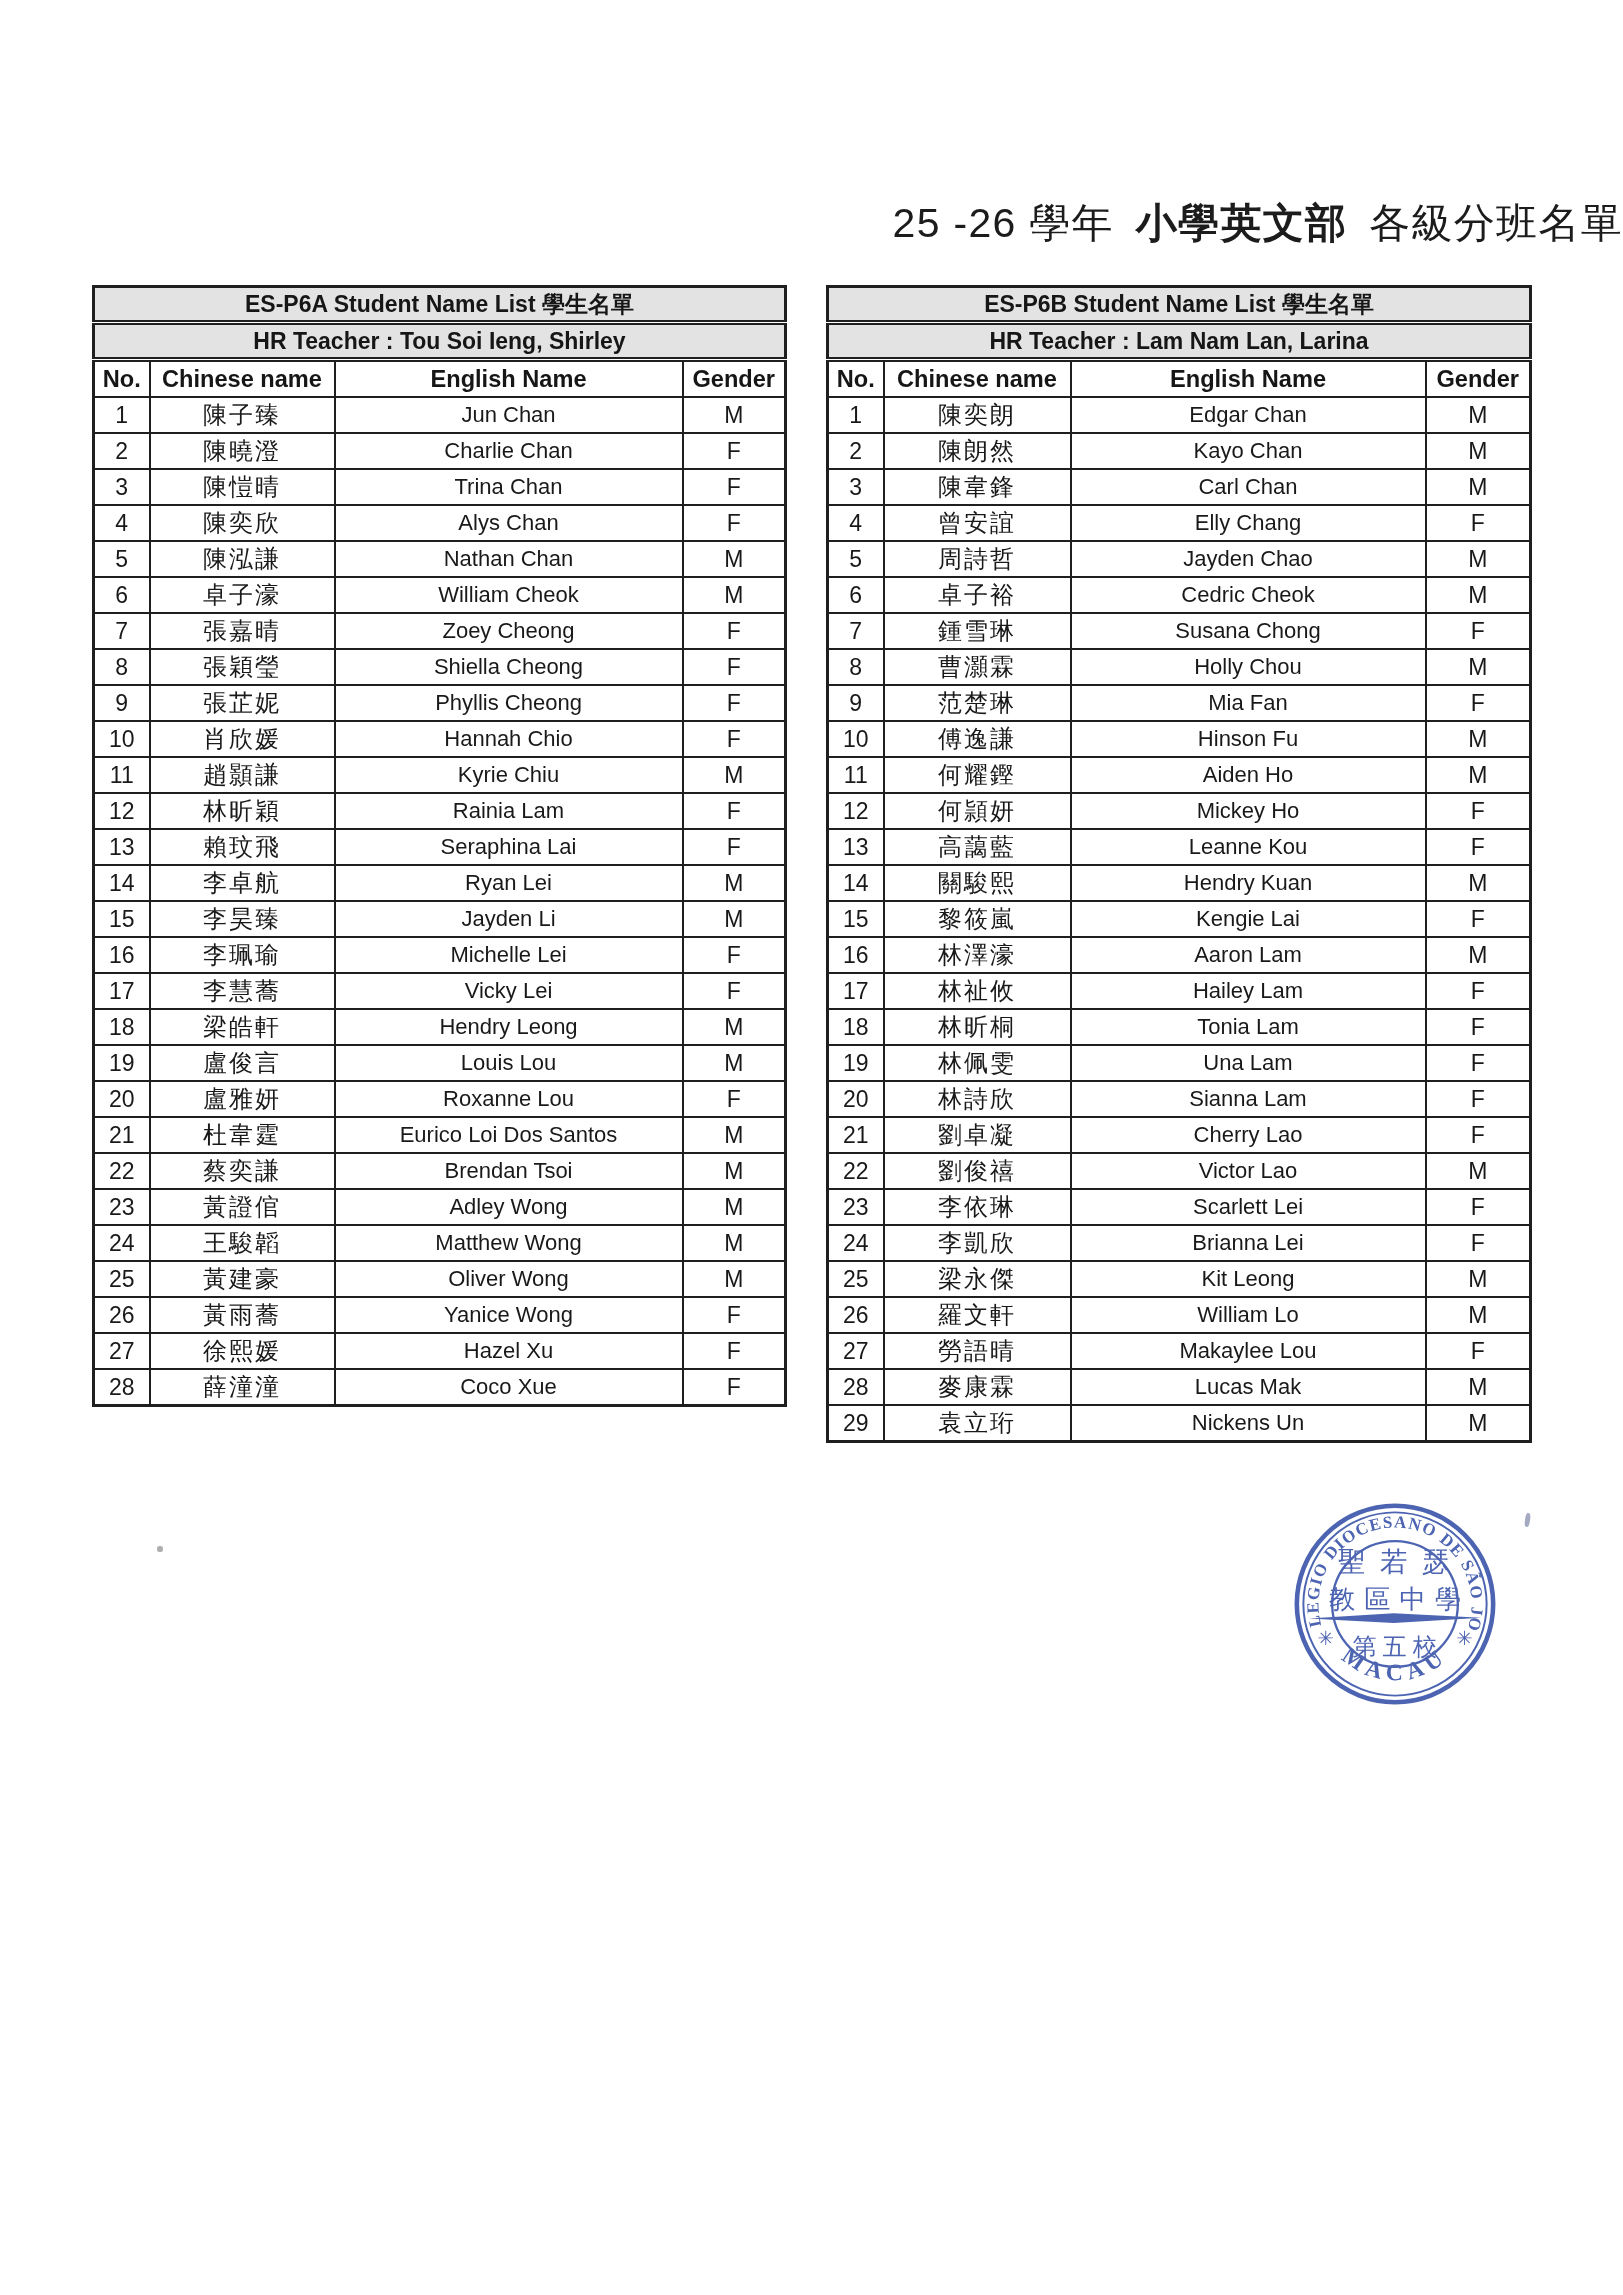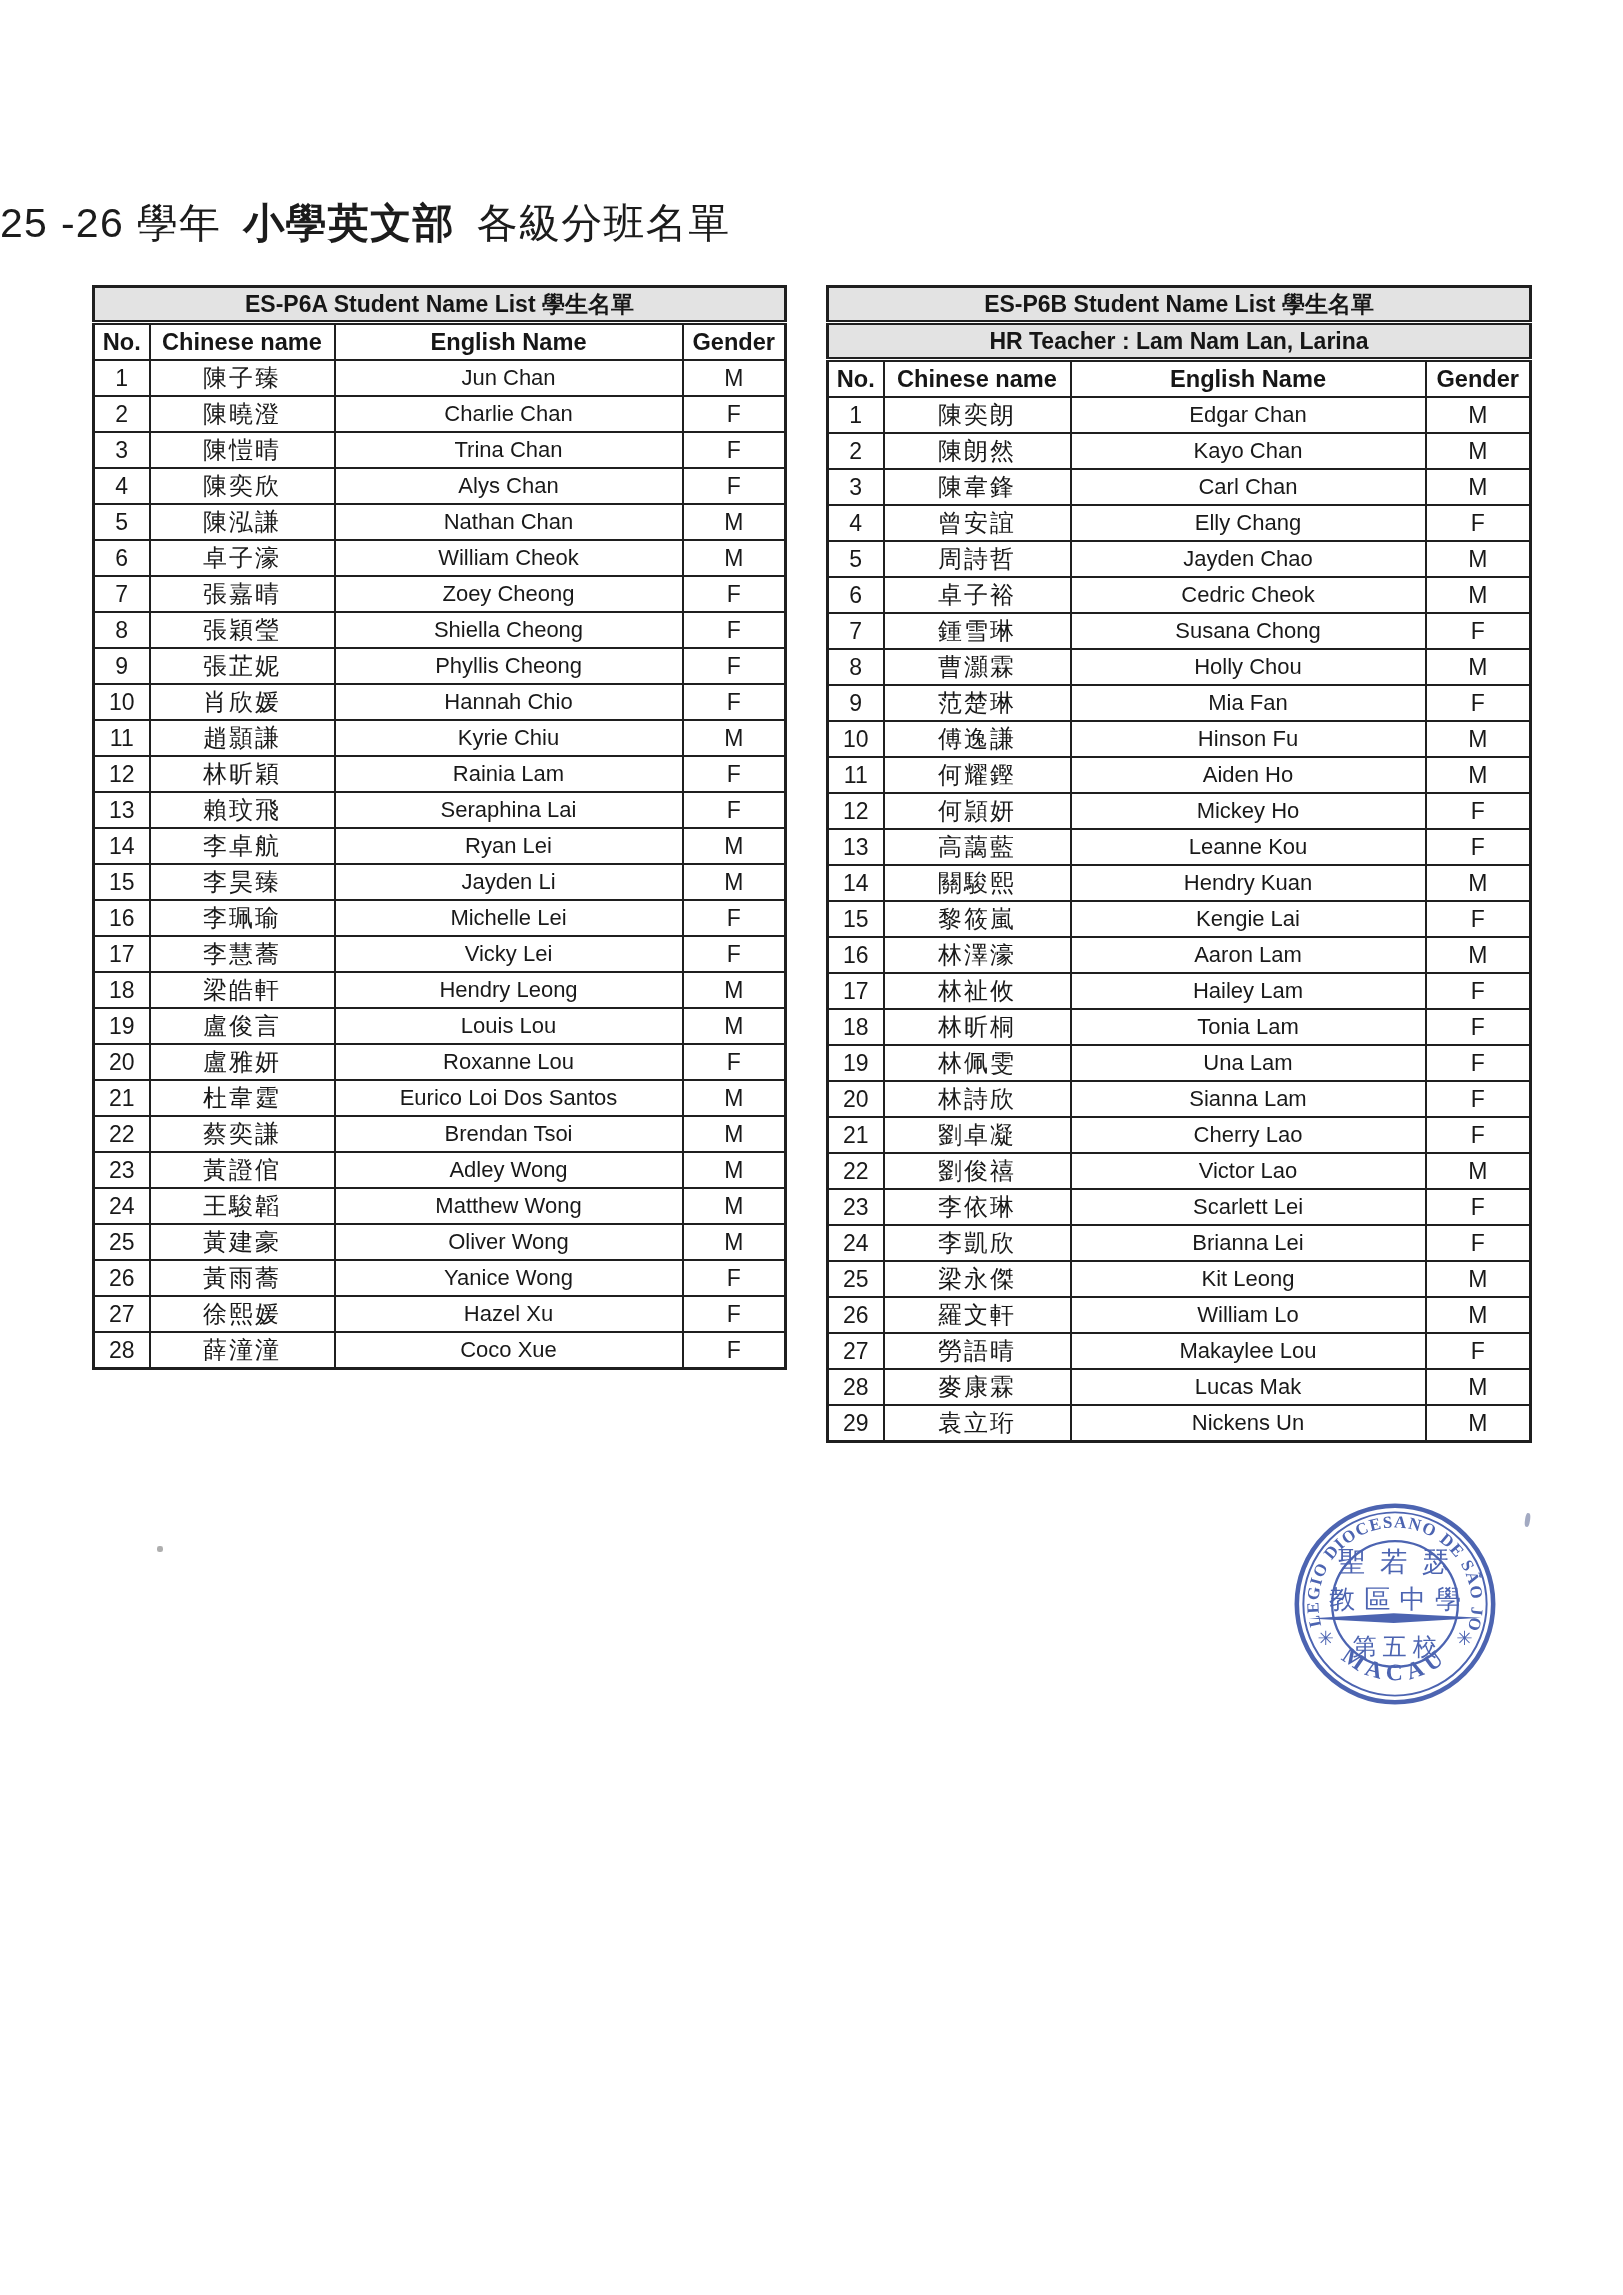--- a/index.html
+++ b/index.html
@@ -7,21 +7,21 @@
     width:1623px;height:2295px;
     background:#ffffff;
     font-family:"Liberation Sans", sans-serif;
     color:#161616;
     position:relative;
     overflow:hidden;
   }
   .page-title{
     position:absolute;
     top:196px;left:0;width:100%;
-    text-align:left;
+    text-align:right;
     font-size:41px;
     letter-spacing:1.3px;
     color:#1c1c1c;
     white-space:nowrap;
   }
   .page-title .t-plain{font-weight:400;}
   .page-title .t-bold{font-weight:700;margin:0 9.2px;}
 
   table.roster{
     position:absolute;
@@ -90,20 +90,23 @@
 <table class="roster" id="tbl0">
   <colgroup>
       <col style="width:56px">
       <col style="width:185px">
       <col style="width:348px">
       <col style="width:103px">
     </colgroup>
   <thead>
     <tr class="banner">
       <td colspan="4">ES-P6A Student Name List 學生名單</td>
+    </tr>
+    <tr class="banner">
+      <td colspan="4">HR Teacher : Tou Soi Ieng, Shirley</td>
     </tr>
     <tr class="cols">
       <th class="c0">No.</th>
       <th class="c1">Chinese name</th>
       <th class="c2">English Name</th>
       <th class="c3">Gender</th>
     </tr>
   </thead>
   <tbody>
       <tr>

